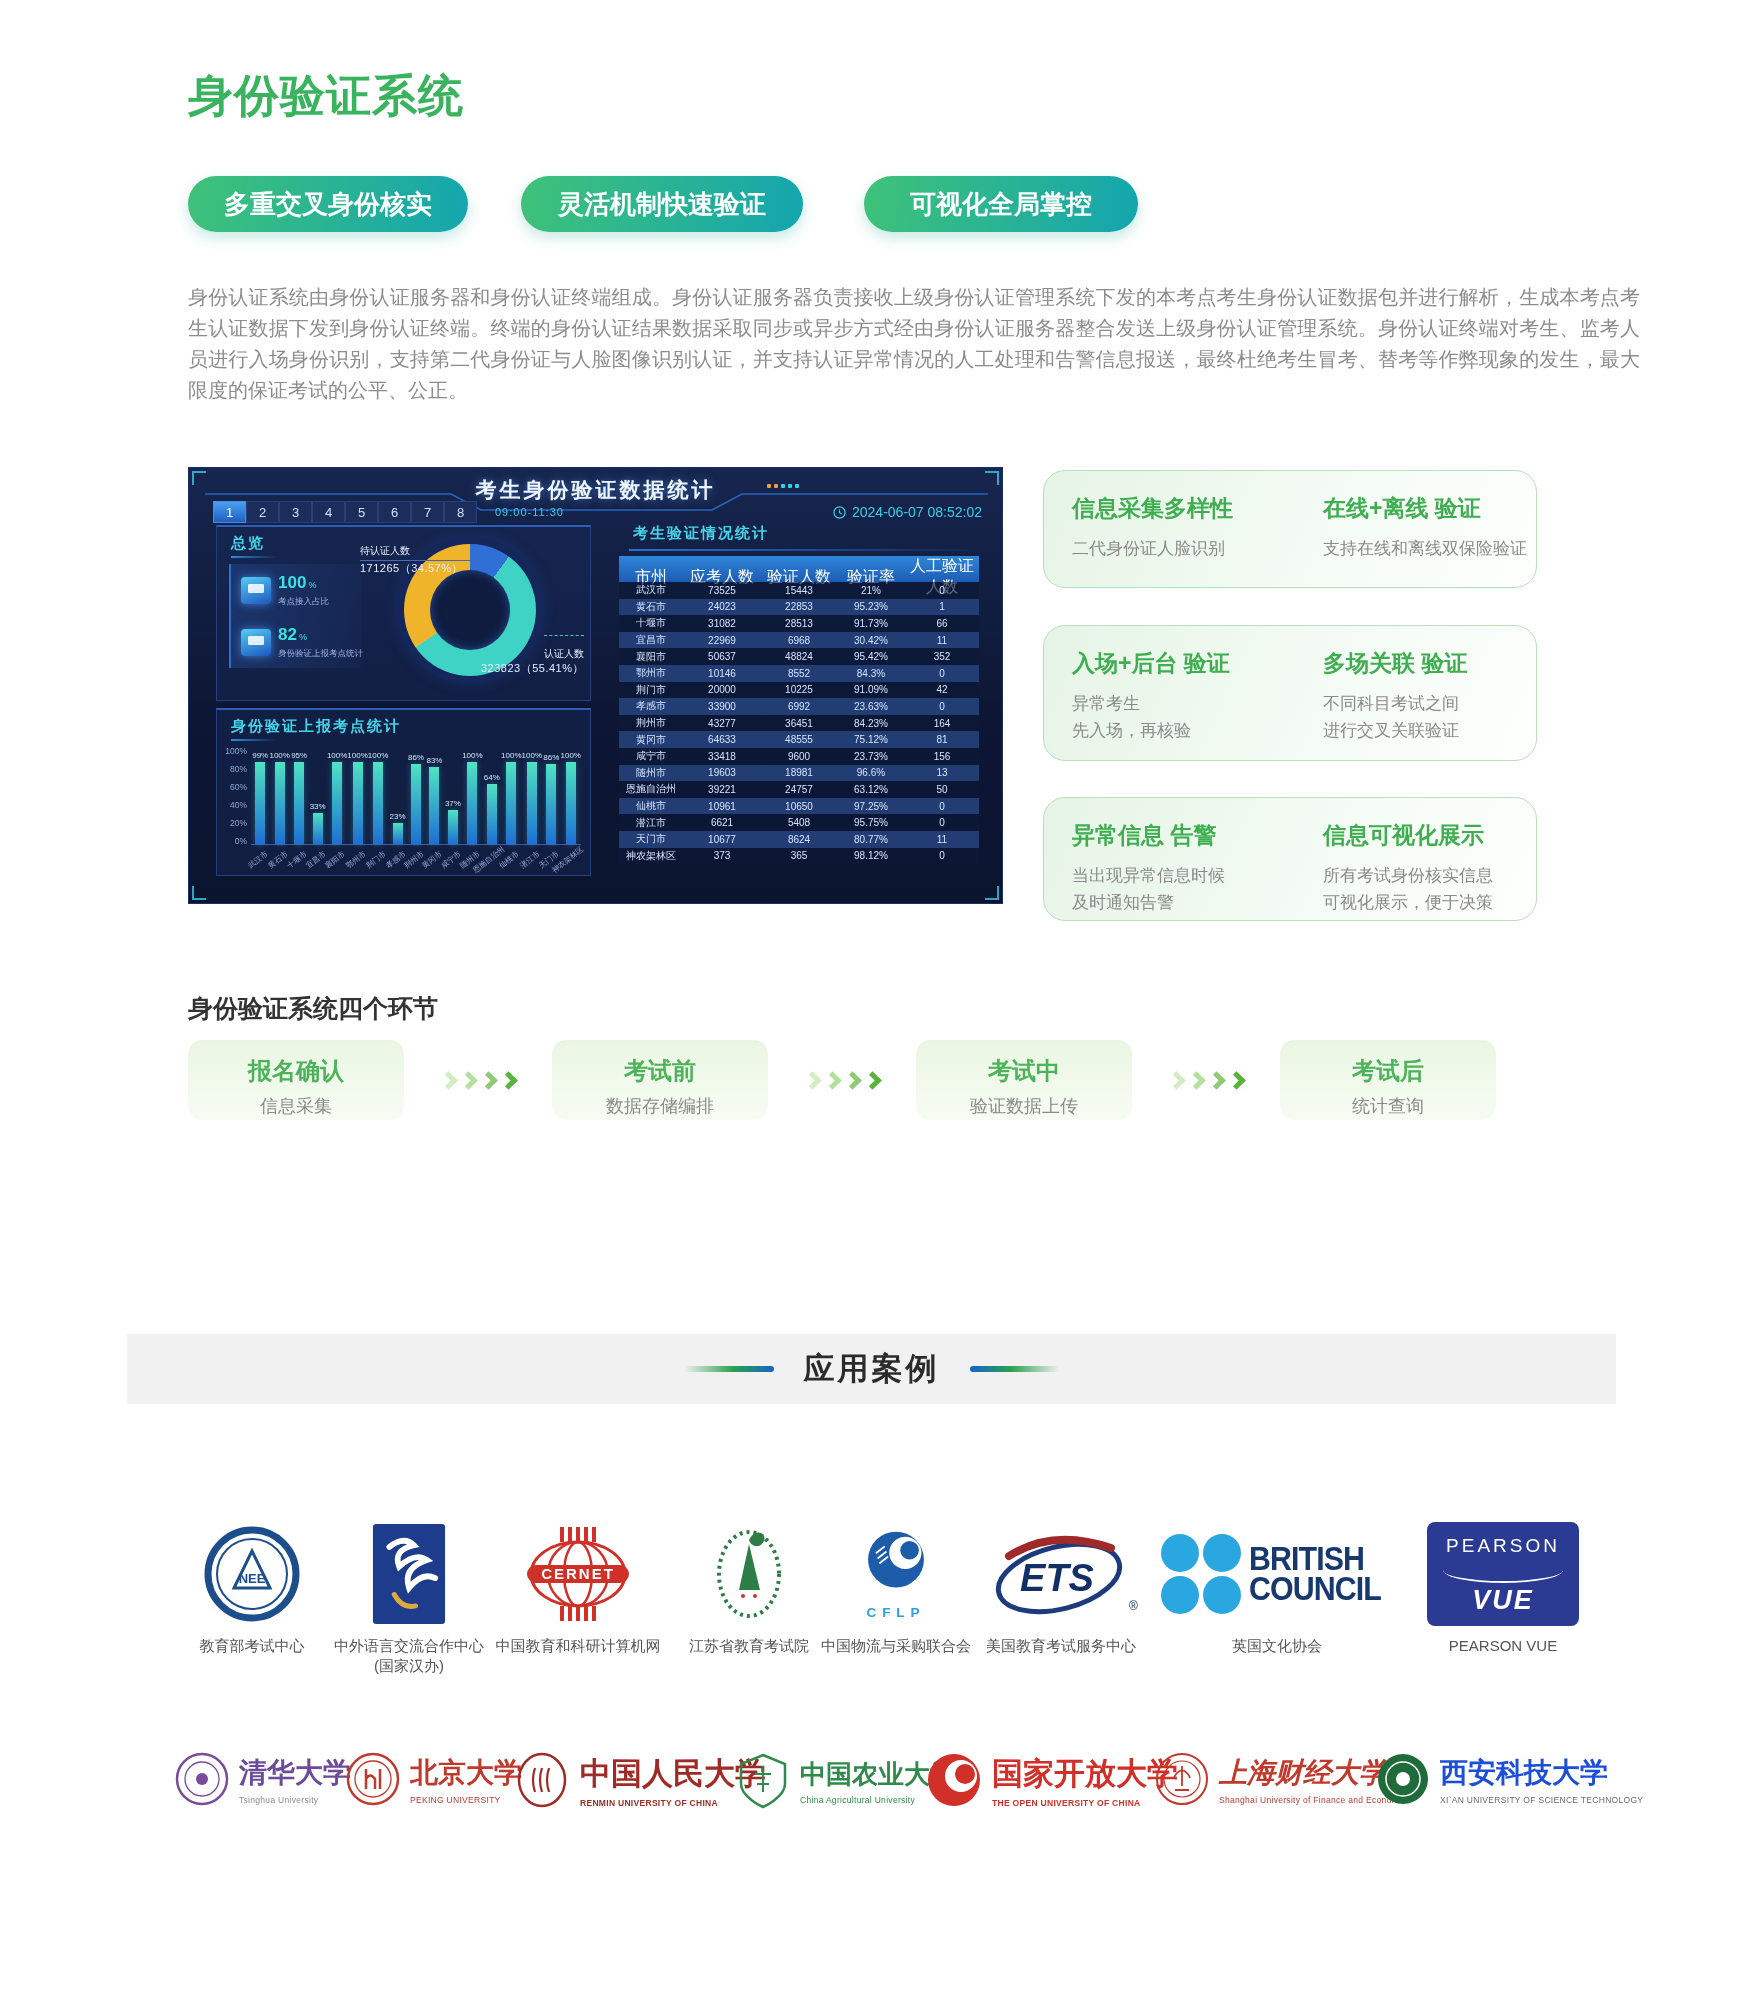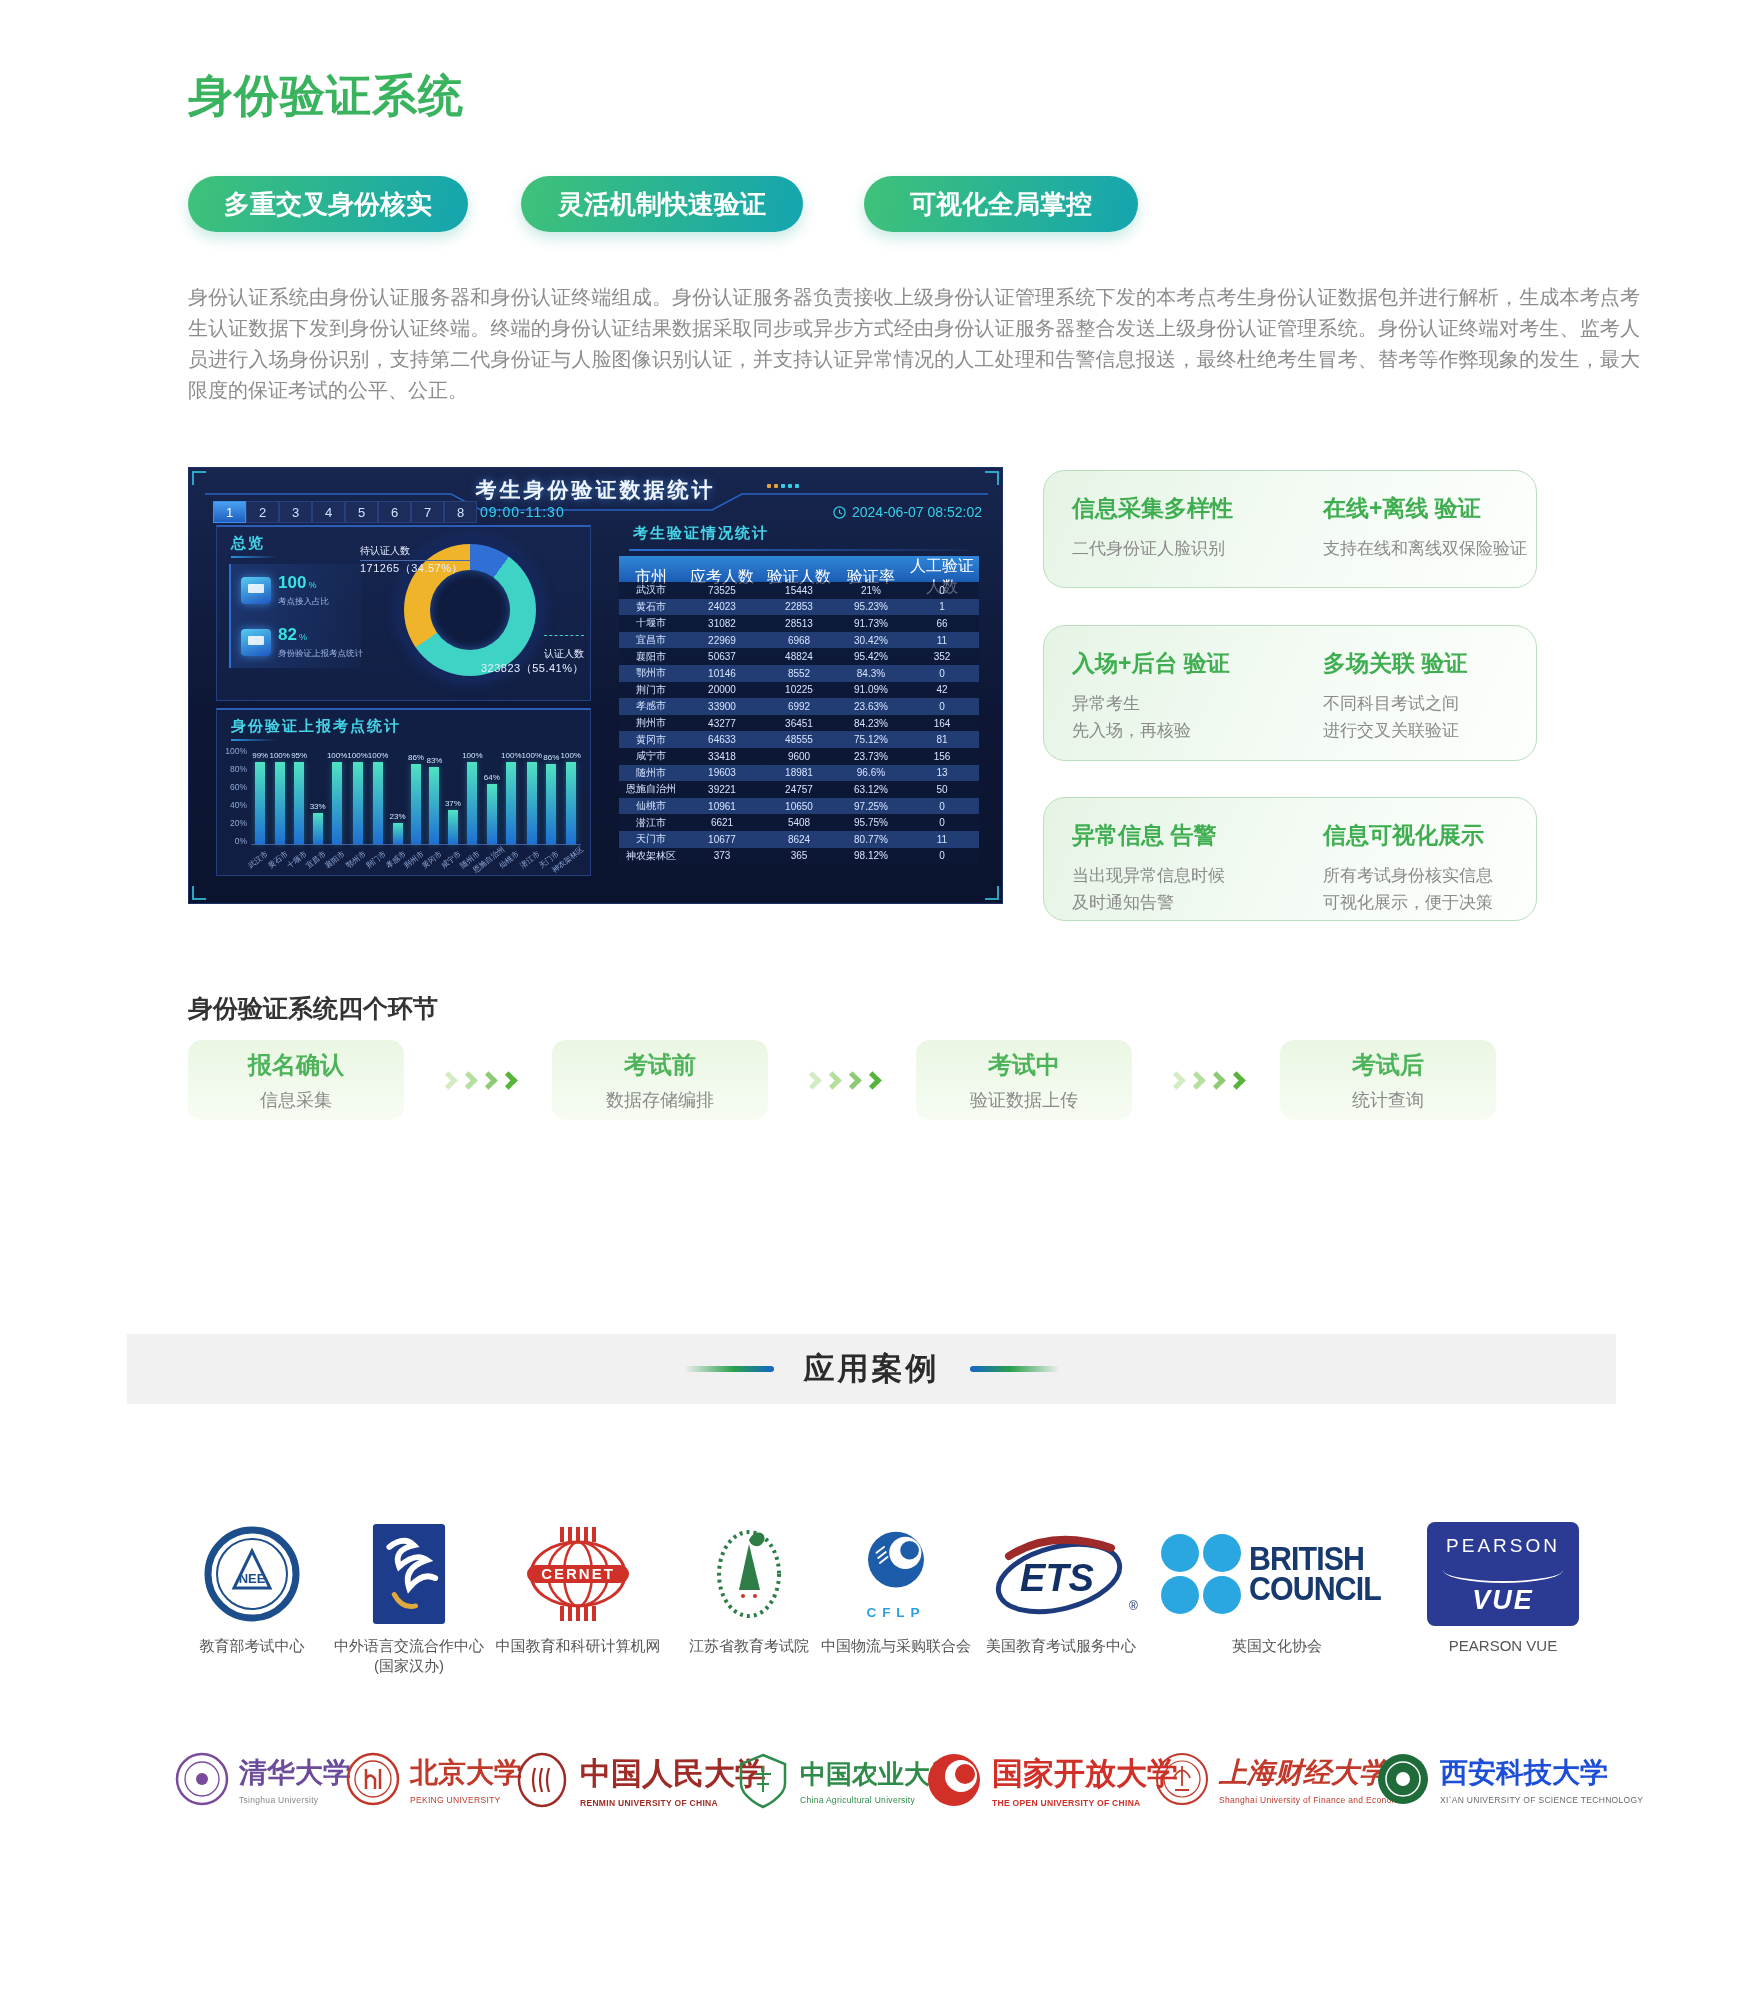--- a/index.html
+++ b/index.html
@@ -23,21 +23,21 @@
   .dash-deco{position:absolute;left:0;top:0}
   .dash-title{position:absolute;left:0;right:0;top:8px;text-align:center;color:#eef5ff;font-size:21px;font-weight:bold;letter-spacing:3px;text-shadow:0 0 8px rgba(80,160,255,.6)}
   .dash-dots{position:absolute;left:578px;top:16px;display:flex;gap:3px}
   .dash-dots i,.dash-dots b{width:4px;height:4px;border-radius:1px}
   .dash-dots i{background:#e8a23c}
   .dash-dots b{background:#35d0e8}
   .session-row{position:absolute;left:24px;top:33px;display:flex;align-items:center}
   .session{display:flex}
   .session-cell{width:33px;height:22px;background:#1c2d5c;border:1px solid #27407e;color:#cfe2ff;font-size:13px;display:flex;align-items:center;justify-content:center}
   .session-cell:first-child{background:linear-gradient(180deg,#49a0f0,#1f5fc0);border-color:#3f8fe8;color:#fff}
-  .session-time{margin-left:3px;color:#35d0e8;font-size:14px;letter-spacing:1px}
+  .session-time{margin-left:18px;color:#35d0e8;font-size:11px;letter-spacing:1px}
   .dash-datetime{position:absolute;right:20px;top:36px;color:#35d0e8;font-size:14px;display:flex;align-items:center;gap:6px}
 
   .panel{position:absolute;background:rgba(25,42,88,.45);border:1px solid #24407e;border-top:2px solid #2e5fb8}
   .panel .ptitle{position:absolute;left:14px;top:7px;font-size:15px;font-weight:bold;color:#45d4e8;letter-spacing:2px}
   .panel .ptitle::after{content:'';position:absolute;left:0;top:22px;width:46px;height:2px;background:linear-gradient(90deg,#2a8fe0,rgba(42,143,224,0))}
   .overview{left:27px;top:57px;width:375px;height:176px}
   .barpanel{left:27px;top:240px;width:375px;height:168px}
 
   .stats{position:absolute;left:12px;top:37px;width:132px}
   .stat{height:52px;display:flex;align-items:center;padding:4px 10px;border-left:2px solid #2e6fd0;
@@ -91,21 +91,21 @@
   .card.c3{height:124px}
   .citem{position:absolute;top:22px}
   .citem.left{left:28px}
   .citem.right{left:279px}
   .ctitle{font-size:23px;font-weight:bold;color:#3fae50;white-space:nowrap}
   .cdesc{margin-top:11px;font-size:17px;line-height:27px;color:#8a8a8a;white-space:pre-line}
 
   
   .process-title{position:absolute;left:188px;top:992px;font-size:25px;font-weight:bold;color:#333}
   .steps{position:absolute;left:188px;top:1040px;width:1308px;display:flex;align-items:center}
-  .step{width:216px;height:80px;border-radius:14px;text-align:center;padding-top:9px;
+  .step{width:216px;height:80px;border-radius:14px;text-align:center;padding-top:15px;
         background:linear-gradient(180deg,#eaf6e3,#f7fcf3)}
   .step-title{font-size:24px;font-weight:bold;color:#4db35a}
   .step-desc{font-size:18px;color:#8a8a8a;margin-top:7px}
   .chevrons{flex:1;display:flex;justify-content:center;align-items:center;gap:7px}
   .chev{width:13px;height:13px;border-top:5px solid;border-right:5px solid;transform:rotate(45deg)}
   .chev.k1{border-color:#d4ecc4}
   .chev.k2{border-color:#b4df9d}
   .chev.k3{border-color:#8ecb74}
   .chev.k4{border-color:#57b43a}
 

